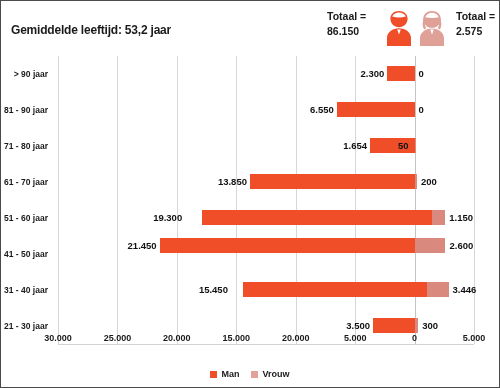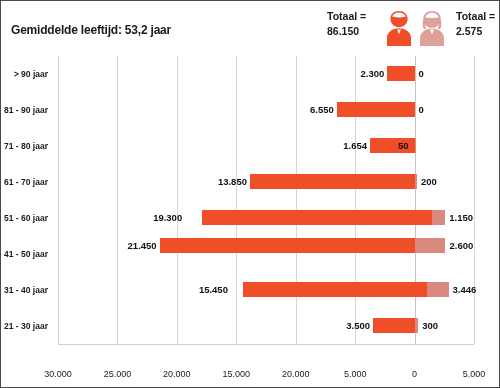--- a/index.html
+++ b/index.html
@@ -109,23 +109,23 @@
     font-size: 8.5px;
     font-weight: bold;
     color: #1a1a1a;
     white-space: nowrap;
     text-align: right;
     height: 12px;
     line-height: 12px;
   }
   .xtick {
     position: absolute;
-    top: 368px;
+    top: 332px;
     font-size: 9px;
-    font-weight: normal;
+    font-weight: bold;
     color: #1a1a1a;
     white-space: nowrap;
     transform: translateX(-50%);
   }
 
   
   #legend {
     position: absolute;
     left: 0;
     right: 0;
@@ -249,13 +249,23 @@
       <div class="xtick" style="left: 57px;">30.000</div>
       <div class="xtick" style="left: 116.429px;">25.000</div>
       <div class="xtick" style="left: 175.857px;">20.000</div>
       <div class="xtick" style="left: 235.286px;">15.000</div>
       <div class="xtick" style="left: 294.714px;">20.000</div>
       <div class="xtick" style="left: 354.143px;">5.000</div>
       <div class="xtick" style="left: 413.571px;">0</div>
       <div class="xtick" style="left: 473px;">5.000</div>
     </div>
 
+  <div id="legend">
+      <div class="legend-item">
+        <span class="swatch" style="background: rgb(240, 78, 40);"></span>
+        <span>Man</span>
+      </div>
+      <div class="legend-item">
+        <span class="swatch" style="background: rgb(226, 161, 153);"></span>
+        <span>Vrouw</span>
+      </div>
+    </div>
 </div>
 
 </body></html>

